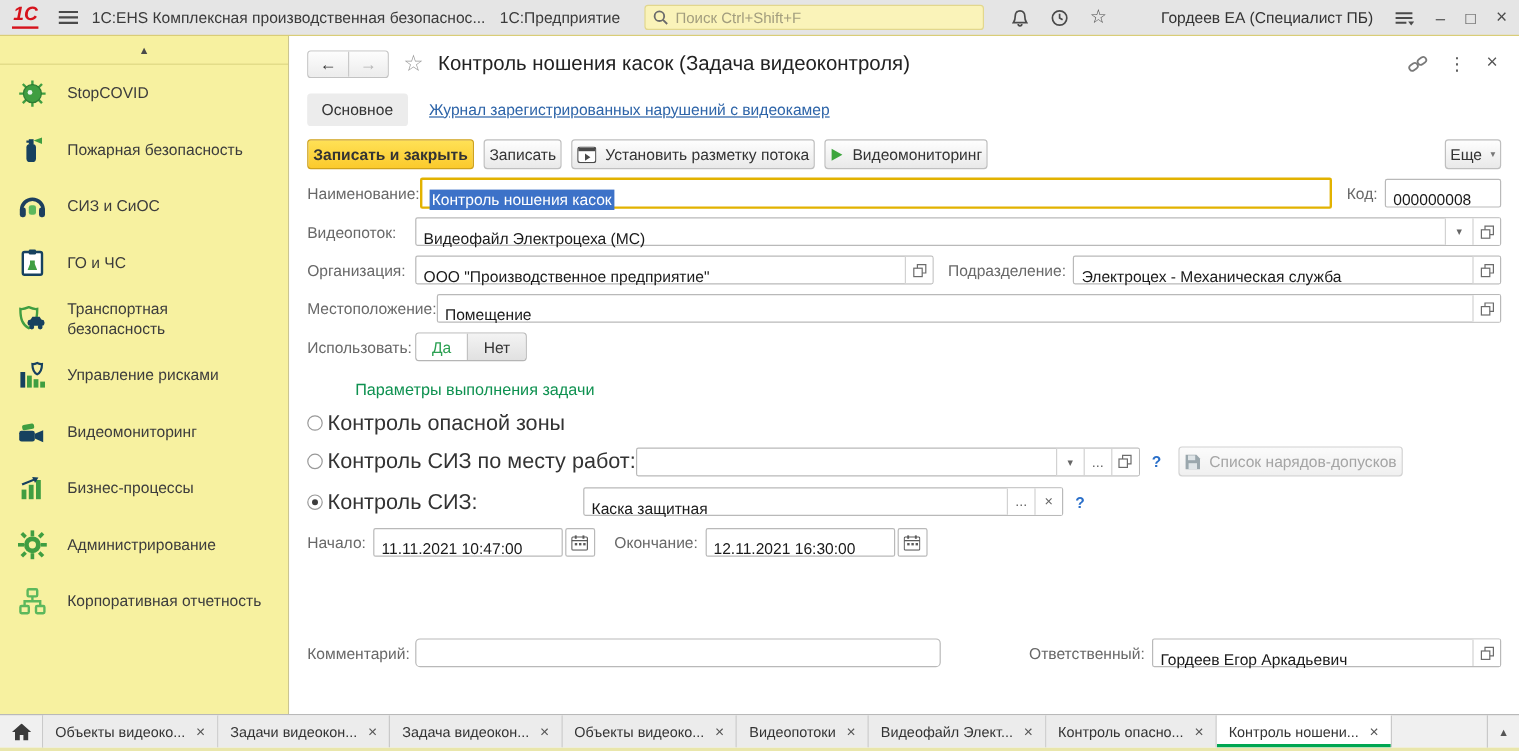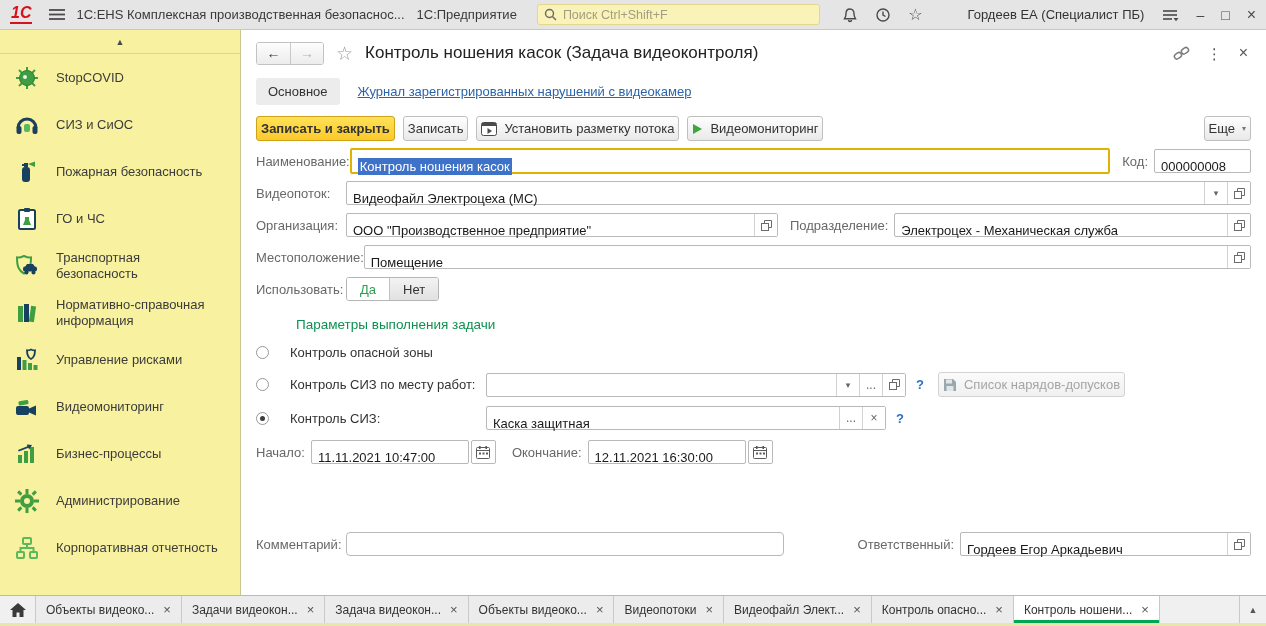--- a/index.html
+++ b/index.html
@@ -85,21 +85,21 @@
   .tseg { padding:0 13px; display:flex; align-items:center; font-size:13px; cursor:pointer; }
   .tseg.yes { background:#fff; color:#2ba052; }
   .tseg.no  { background:linear-gradient(#f3f3f3,#e1e1e1); color:#333; border-left:1px solid #c2c2c2; }
   .section-h { margin-top:16px; font-size:13.5px; color:#0e9150;margin-left:40px; }
   .rrow { display:flex; align-items:center; margin-top:9px; min-height:22px; }
   .rhead { flex:0 0 230px; display:flex; align-items:center; }
   .radio { width:13px; height:13px; border:1px solid #999; border-radius:50%;
     background:#fff; position:relative; flex:0 0 13px; cursor:pointer; }
   .radio.checked::after { content:""; position:absolute; left:3px; top:3px; width:5px; height:5px;
     background:#3c3c3c; border-radius:50%; }
-  .rlabel { margin-left:21px; font-size:13px; color:#333; white-space:nowrap; }
+  .rlabel { margin-left:4px; font-size:18px; color:#333; white-space:nowrap; }
   .combo2 { width:420px; }
   .combo3 { width:400px; }
   .help { margin-left:10px; color:#2a6fc9; font-weight:bold; font-size:13px; cursor:pointer; }
   .permits-btn { margin-left:14px; }
   .row-dates { display:flex; align-items:center; margin-top:10px; height:24px; }
   .dlabel { font-size:13px; color:#686868; margin-right:6px; white-space:nowrap; }
   .date-field { width:158px; }
   .cal-btn { width:25px; height:24px; border:1px solid #b9b9b9; border-radius:2px; margin-left:2px;
     display:flex; align-items:center; justify-content:center; background:#fff; cursor:pointer; }
   .dates-gap { width:16px; }
@@ -194,38 +194,38 @@
                 </g>
                 <circle cx="13" cy="13" r="7.5" fill="#3f9e41" stroke="#2e7d33"></circle>
                 <circle cx="11" cy="12" r="2" fill="#e8f5e9"></circle>
               </svg>
             </span>
             <span class="nav-label">StopCOVID</span>
           </div>
           <div class="nav-item">
             <span class="nav-icon">
               <svg width="26" height="26" viewBox="0 0 26 26">
+                <rect x="8" y="8" width="8" height="15" rx="3" fill="#17415f"></rect>
+                <rect x="10" y="4" width="4" height="4" fill="#17415f"></rect>
+                <path d="M14 5 L21 2.5 L21 8 Z" fill="#3f9e41"></path>
+                <line x1="8" y1="6" x2="12" y2="6" stroke="#17415f" stroke-width="2"></line>
+              </svg>
+            </span>
+            <span class="nav-label">Пожарная безопасность</span>
+          </div>
+          <div class="nav-item">
+            <span class="nav-icon">
+              <svg width="26" height="26" viewBox="0 0 26 26">
                 <path d="M4 16 A9 9 0 0 1 22 16" fill="none" stroke="#1d3f5e" stroke-width="3"></path>
                 <rect x="2.5" y="14" width="5" height="8" rx="2" fill="#1d3f5e"></rect>
                 <rect x="18.5" y="14" width="5" height="8" rx="2" fill="#1d3f5e"></rect>
                 <rect x="10" y="12" width="6" height="8" rx="2" fill="#5cb85c"></rect>
               </svg>
             </span>
             <span class="nav-label">СИЗ и СиОС</span>
-          </div>
-          <div class="nav-item">
-            <span class="nav-icon">
-              <svg width="26" height="26" viewBox="0 0 26 26">
-                <rect x="8" y="8" width="8" height="15" rx="3" fill="#17415f"></rect>
-                <rect x="10" y="4" width="4" height="4" fill="#17415f"></rect>
-                <path d="M14 5 L21 2.5 L21 8 Z" fill="#3f9e41"></path>
-                <line x1="8" y1="6" x2="12" y2="6" stroke="#17415f" stroke-width="2"></line>
-              </svg>
-            </span>
-            <span class="nav-label">Пожарная безопасность</span>
           </div>
           <div class="nav-item">
             <span class="nav-icon">
               <svg width="26" height="26" viewBox="0 0 26 26">
                 <rect x="5" y="4" width="16" height="19" rx="1.5" fill="#fff" stroke="#17415f" stroke-width="2"></rect>
                 <rect x="10" y="2" width="6" height="4" rx="1" fill="#17415f"></rect>
                 <path d="M11 11 h4 v3 l2 5 h-8 l2 -5 Z" fill="#3f9e41"></path>
               </svg>
             </span>
             <span class="nav-label">ГО и ЧС</span>
@@ -234,30 +234,20 @@
             <span class="nav-icon">
               <svg width="26" height="26" viewBox="0 0 26 26">
                 <path d="M10 3 C10 3 5.5 5 3 4.5 C3 13 4.5 17.5 10 20.5 C15.5 17.5 17 13 17 4.5 C14.5 5 10 3 10 3 Z" fill="none" stroke="#3f9e41" stroke-width="2"></path>
                 <path d="M11 14 l2-3 h6 l2 3 Z" fill="#17415f"></path>
                 <rect x="9" y="13.5" width="14" height="5" rx="2" fill="#17415f"></rect>
                 <circle cx="12.5" cy="19.5" r="2" fill="#17415f"></circle>
                 <circle cx="19.5" cy="19.5" r="2" fill="#17415f"></circle>
               </svg>
             </span>
             <span class="nav-label">Транспортная безопасность</span>
-          </div>
-          <div class="nav-item">
-            <span class="nav-icon">
-              <svg width="26" height="26" viewBox="0 0 26 26">
-                <rect x="4" y="6" width="5" height="16" fill="#3f9e41"></rect>
-                <rect x="10" y="4" width="5" height="18" fill="#17415f"></rect>
-                <rect x="16" y="6" width="5" height="16" fill="#3f9e41" transform="rotate(8 18.5 14)"></rect>
-              </svg>
-            </span>
-            <span class="nav-label">Нормативно-справочная информация</span>
           </div>
           <div class="nav-item">
             <span class="nav-icon">
               <svg width="26" height="26" viewBox="0 0 26 26">
                 <rect x="3" y="10" width="4" height="13" fill="#17415f"></rect>
                 <rect x="8.5" y="13" width="4" height="10" fill="#3f9e41"></rect>
                 <rect x="14" y="16" width="4" height="7" fill="#3f9e41"></rect>
                 <rect x="19.5" y="18" width="4" height="5" fill="#3f9e41"></rect>
                 <path d="M17 2.5 C17 2.5 14.5 3.7 13 3.4 C13 8 14 10.5 17 12 C20 10.5 21 8 21 3.4 C19.5 3.7 17 2.5 17 2.5 Z" fill="none" stroke="#17415f" stroke-width="1.8"></path>
               </svg>

